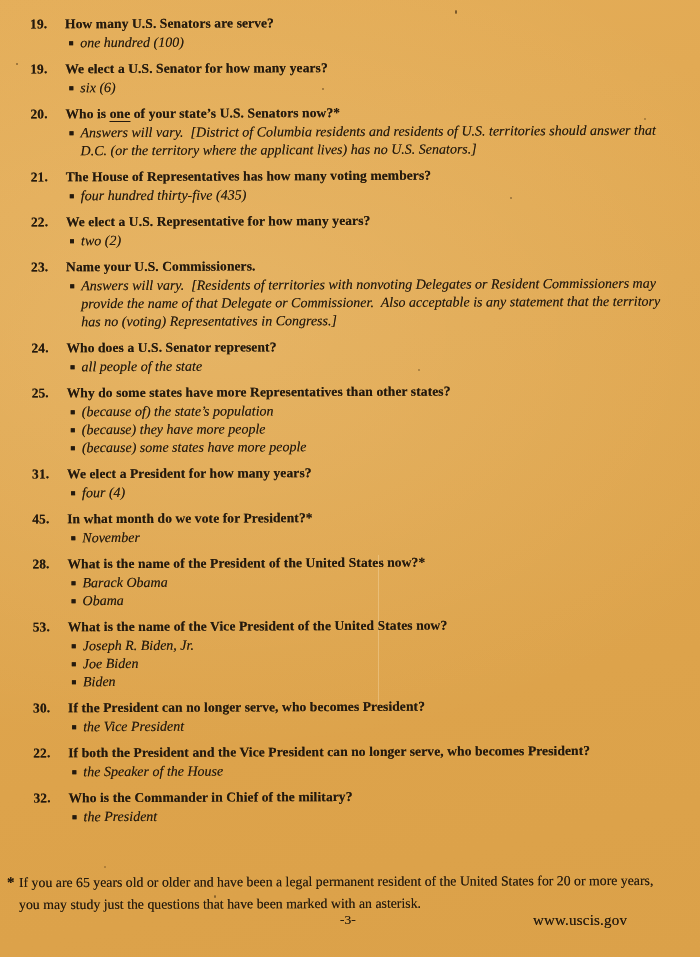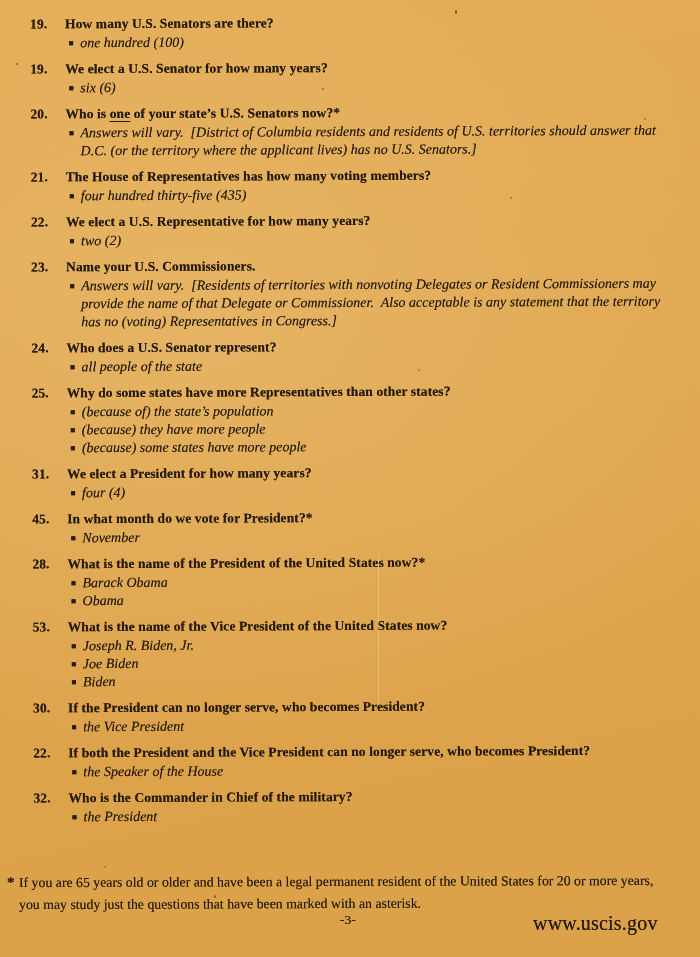--- a/index.html
+++ b/index.html
@@ -78,41 +78,41 @@
   }
   .page-num{
     position:absolute;
     top:912px;left:340px;
     font-size:13.5px;
     text-shadow:0 0 0.6px rgba(48,34,16,0.7);
   }
   .website{
     position:absolute;
     top:912px;left:533px;
-    font-size:20px;
+    font-size:15px;
     letter-spacing:0.2px;
     text-shadow:0 0 0.6px rgba(48,34,16,0.8);
   }
   .speck{position:absolute;background:#4a3317;border-radius:50%;}
   .crease{
     position:absolute;
     width:1px;top:555px;height:150px;left:378px;
     background:rgba(255,240,205,0.3);
   }
 </style>
 </head>
 <body>
 
 <div class="page">
 
   <div class="content">
       <div class="q-block">
         <div class="q-line">
           <span class="q-num">19.</span>
-          <span class="q-text"><span class="">How many U.S. Senators are there?</span></span>
+          <span class="q-text"><span class="">How many U.S. Senators are serve?</span></span>
         </div>
         <div class="answers">
           <div class="a-line">
             <span class="bullet"></span>
             <span class="a-text">one hundred (100)</span>
           </div>
         </div>
       </div>
       <div class="q-block">
         <div class="q-line">

